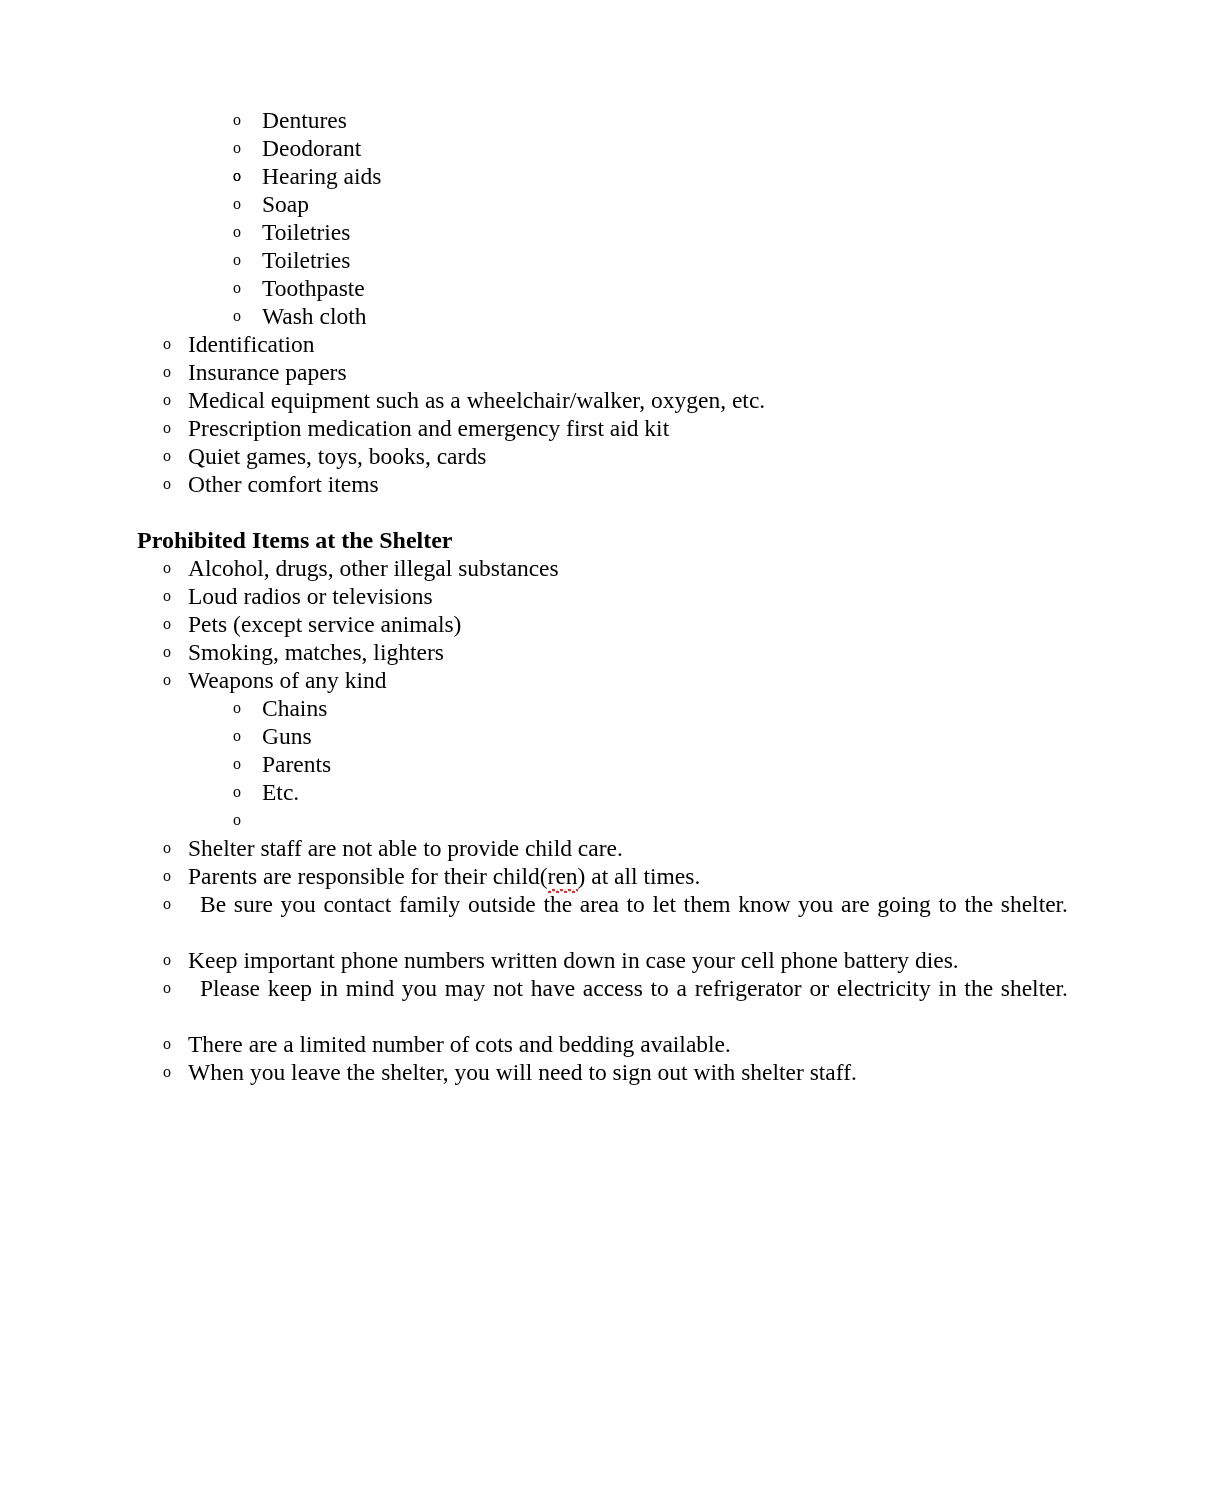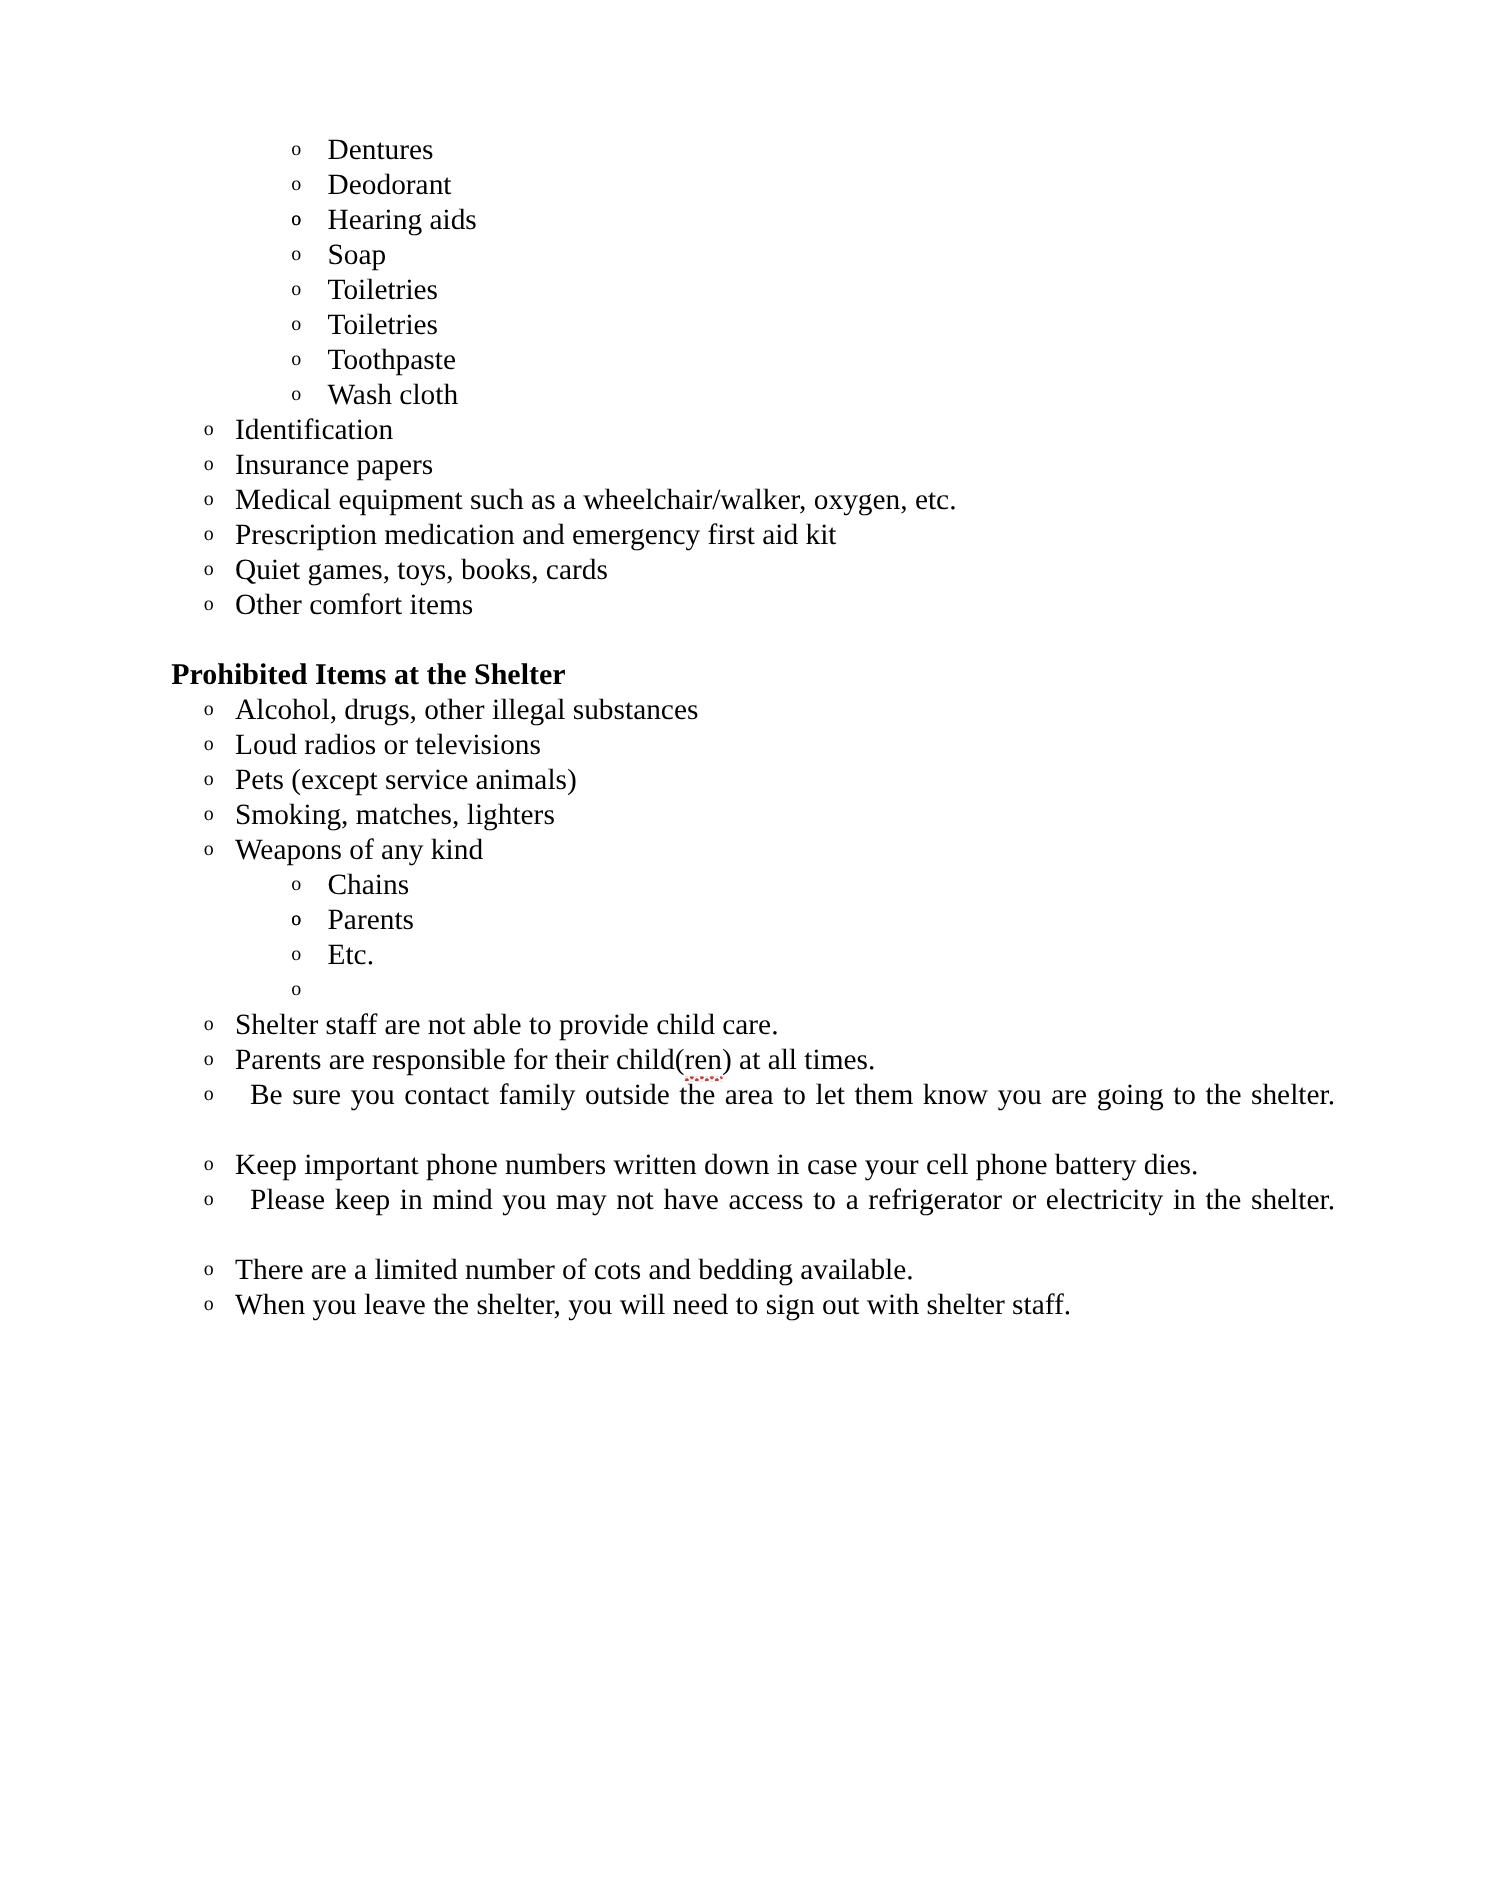--- a/index.html
+++ b/index.html
@@ -187,20 +187,21 @@
       </li>
     </ul>
 
     <ul class="lvl lvl2">
       <li class="item">
         <span class="bullet">o</span>
         <span class="txt">Chains</span>
       </li>
       <li class="item">
         <span class="bullet">o</span>
+        <span class="txt">Guns</span>
       </li>
       <li class="item">
         <span class="bullet">o</span>
         <span class="txt">Parents</span>
       </li>
       <li class="item">
         <span class="bullet">o</span>
         <span class="txt">Etc.</span>
       </li>
       <li class="item empty">

